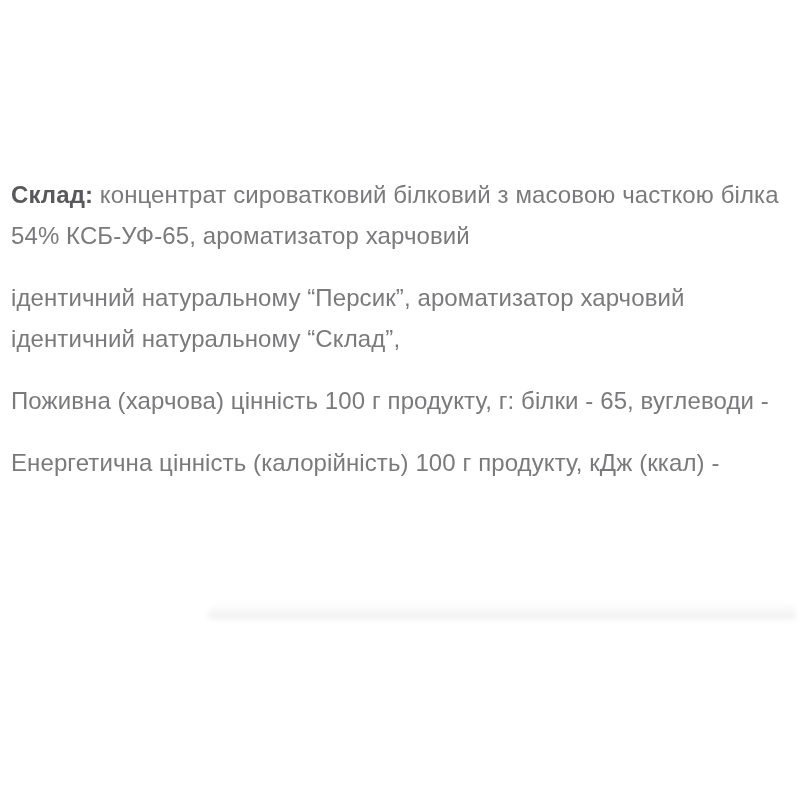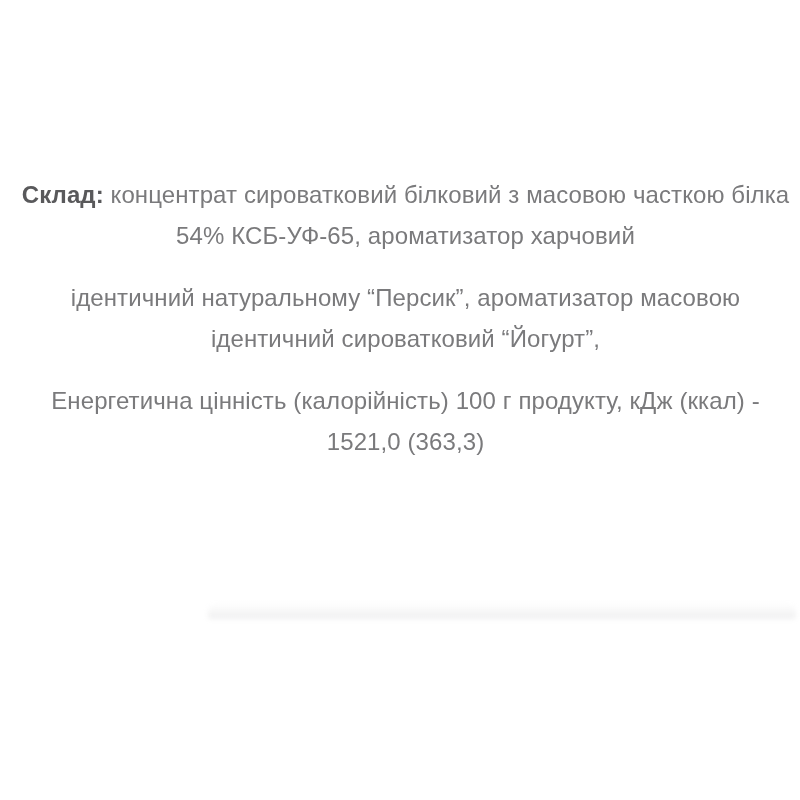--- a/index.html
+++ b/index.html
@@ -9,21 +9,20 @@
     height: 800px;
     background: #ffffff;
     overflow: hidden;
     font-family: "Liberation Sans", "DejaVu Sans", sans-serif;
   }
   .page {
     position: relative;
     width: 800px;
     height: 608px;
     background: #ffffff;
-    text-align: center;
   }
   .content {
     position: absolute;
     left: 11px;
     top: 174px;
     width: 789px;
     color: #7a7a7c;
     font-size: 24px;
     line-height: 41px;
     letter-spacing: 0.1px;
@@ -58,30 +57,30 @@
 <div class="page">
 
   <div class="content">
 
     <div class="para">
       <div class="line"><span class="bold-label">Склад:</span><span> концентрат сироватковий білковий з масовою часткою білка</span></div>
       <div class="line">54% КСБ-УФ-65, ароматизатор харчовий</div>
     </div>
 
     <div class="para">
-      <div class="line">ідентичний натуральному “Персик”, ароматизатор масовою</div>
-      <div class="line">ідентичний сироватковий “Йогурт”,</div>
+      <div class="line">ідентичний натуральному “Персик”, ароматизатор харчовий</div>
+      <div class="line">ідентичний натуральному “Склад”,</div>
     </div>
 
 
     <div class="para">
+      <div class="line">Поживна (харчова) цінність 100 г продукту, г: білки - 65, вуглеводи -</div>
     </div>
 
     <div class="para">
       <div class="line">Енергетична цінність (калорійність) 100 г продукту, кДж (ккал) -</div>
-      <div class="line">1521,0 (363,3)</div>
     </div>
 
   </div>
 
   <div class="artifact-band"></div>
 
 </div>
 
 </body></html>

